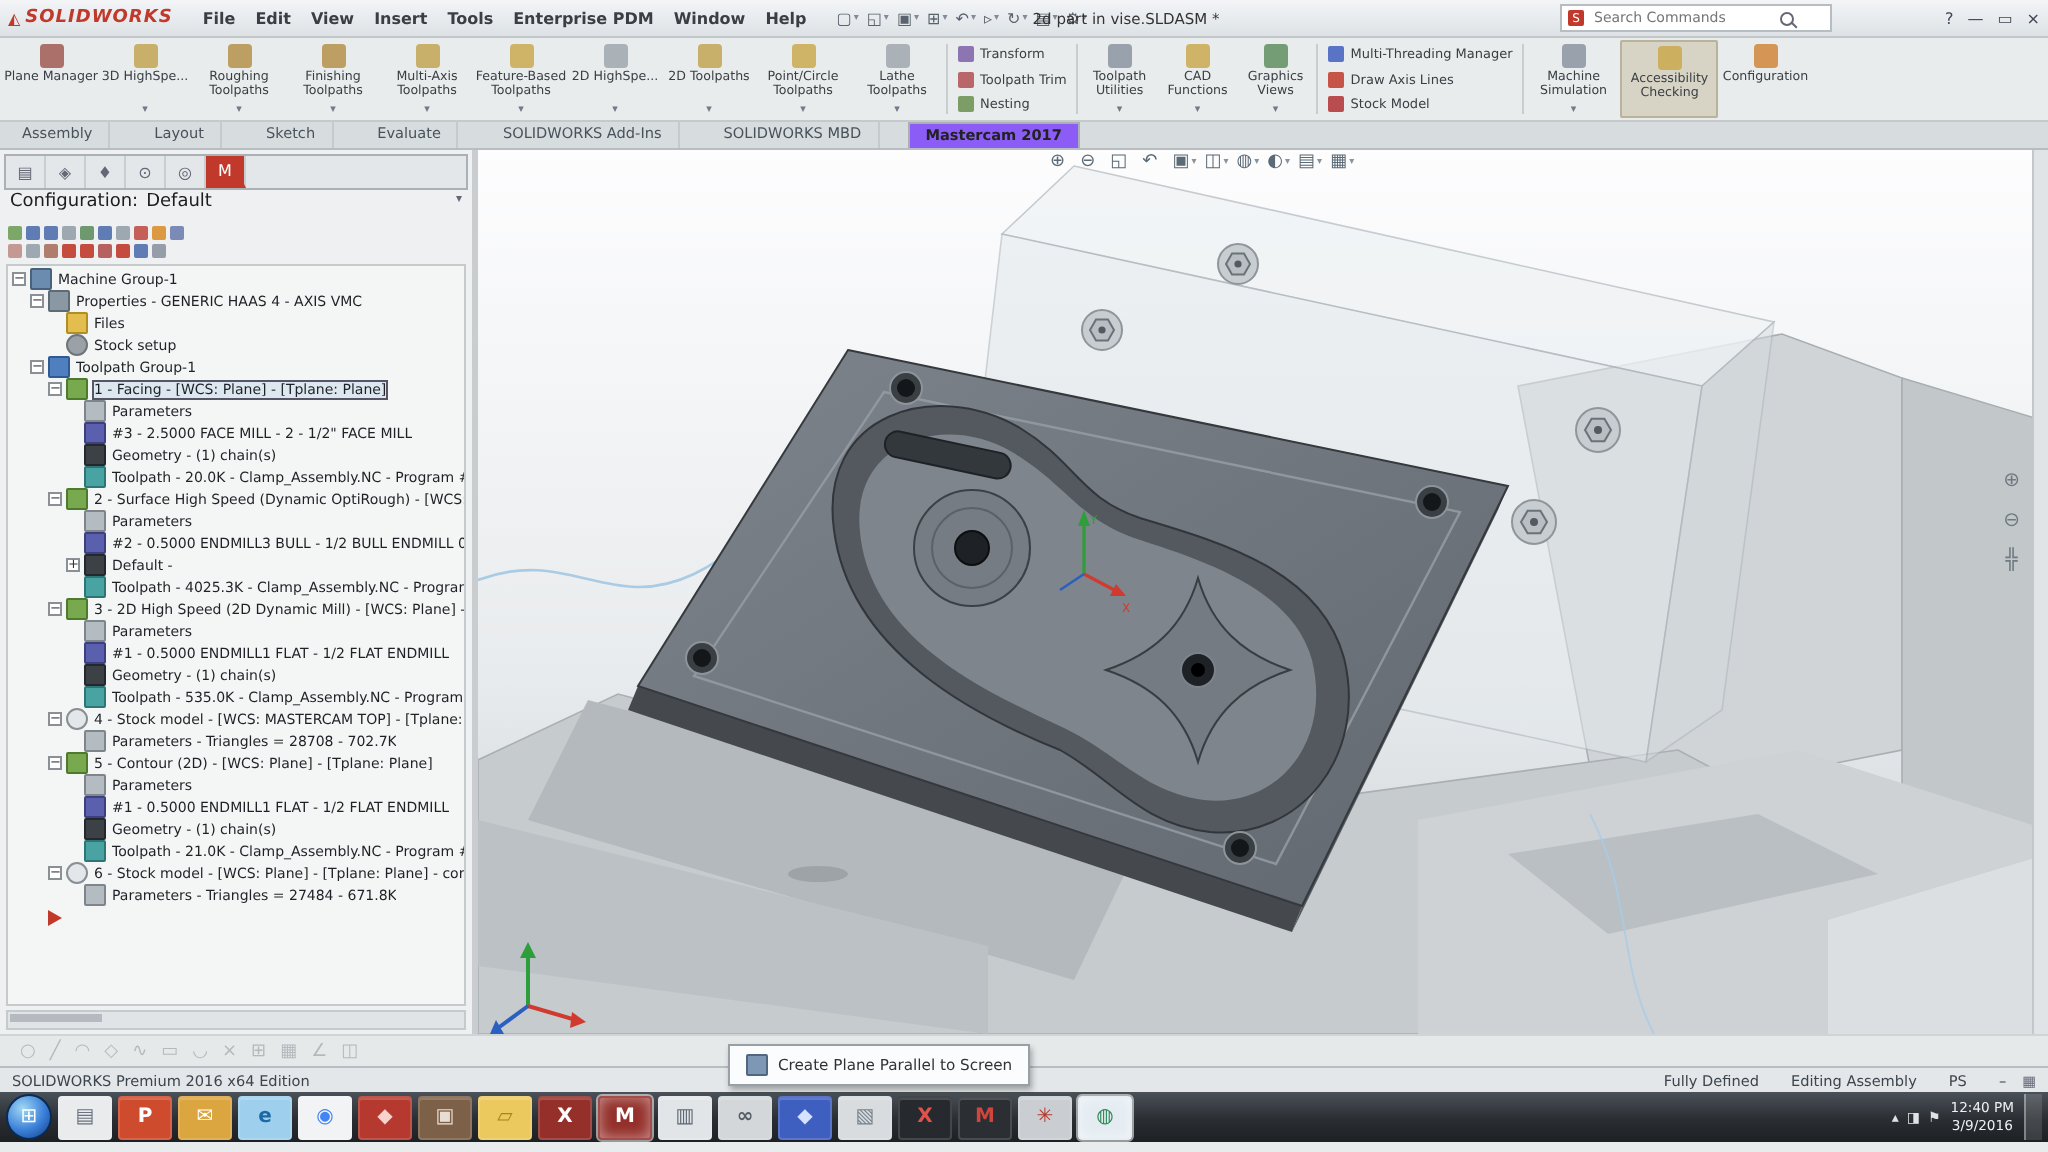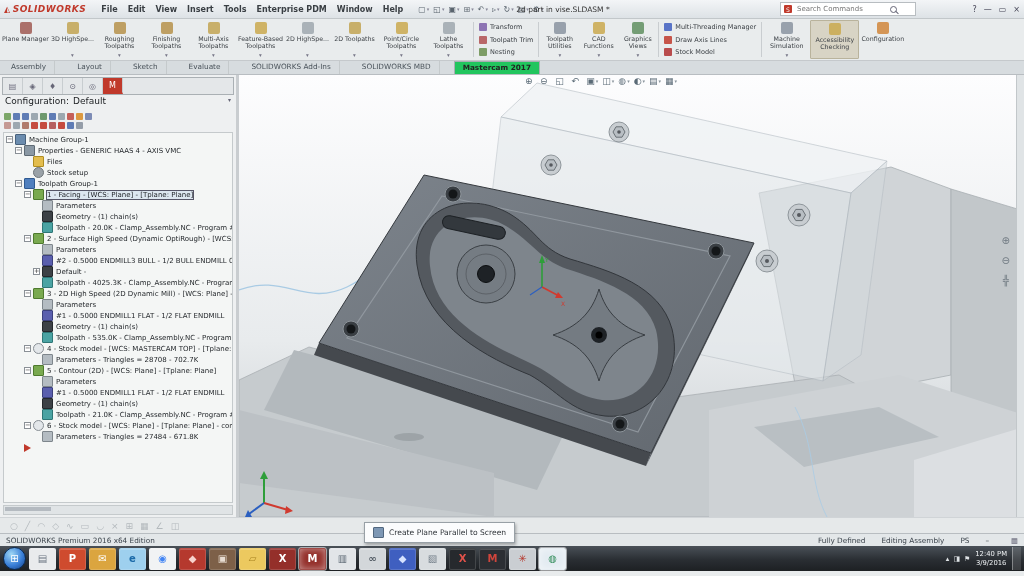--- a/index.html
+++ b/index.html
@@ -33,21 +33,21 @@
   .rbig.caret .crt{visibility:visible;}
   .rbig.active{background:#d8d4c5;border:1px solid #b9b39c;border-radius:1px;}
   .rmid{width:39px;}
   .rstack{display:flex;flex-direction:column;justify-content:space-evenly;padding:0 4px;font-size:6.5px;color:#3a3f44;flex:none;}
   .rsm{display:flex;align-items:center;gap:3px;white-space:nowrap;height:10px;}
   .sic{width:8px;height:8px;border-radius:1px;flex:none;opacity:.85;}
   .rsep{width:1px;background:#c9cdd0;margin:2px 1px;flex:none;}
   
   .tabsrow{height:13px;flex:none;display:flex;background:#d7dcdf;border-bottom:1px solid #b8bdc1;padding-left:3px;gap:14px;}
   .tab{padding:1px 8px 0;font-size:7.3px;color:#49525a;border-right:1px solid #c5cacc;white-space:nowrap;}
-  .tab.active{background:#22c55e;font-weight:bold;border:1px solid #a9afb3;border-bottom:none;color:#222;}
+  .tab.active{background:#8b5cf6;font-weight:bold;border:1px solid #a9afb3;border-bottom:none;color:#222;}
   
   .main{height:442px;flex:none;display:flex;}
   .lpanel{width:236px;flex:none;background:#eef0f1;border-right:3px solid #c9cdd0;display:flex;flex-direction:column;}
   .ptabs{height:16px;flex:none;display:flex;border:1px solid #aab0b4;margin:2px 2px 0;background:#e4e7e9;}
   .ptab{width:19px;display:flex;align-items:center;justify-content:center;font-size:8px;border-right:1px solid #c8cdd0;color:#667;}
   .ptab.active{border-bottom:2px solid #c0392b;}
   .configrow{height:15px;flex:none;display:flex;align-items:flex-start;gap:4px;padding:1px 5px;font-size:9px;color:#1a1d20;}
   .configrow .val{color:#1a1d20;}
   .configrow .dd{margin-left:auto;font-size:6px;color:#667;}
   .trowicons{display:flex;gap:2px;padding:1px 4px;flex-wrap:wrap;width:200px;}
@@ -83,21 +83,21 @@
   .hudi.caret b{visibility:visible;}
   .rtools{position:absolute;right:14px;top:160px;display:flex;flex-direction:column;gap:9px;font-size:10px;color:#707a82;align-items:center;}
   .taskstrip{position:absolute;right:0;top:0;bottom:0;width:7px;background:#e0e4e6;border-left:1px solid #c2c7ca;}
   
   .btabs{height:12px;flex:none;display:flex;align-items:stretch;background:#d9dde0;border-top:1px solid #b8bdc1;font-size:7.3px;color:#444;}
   .bscroll{width:88px;flex:none;background:repeating-linear-gradient(90deg,#c7cbce 0 4px,#d9dde0 4px 8px);border-right:1px solid #b8bdc1;}
   .btab{padding:0 9px;display:flex;align-items:center;border-right:1px solid #c2c7ca;white-space:nowrap;}
   .btab.active{background:#f0f2f3;font-weight:bold;}
   .sketchbar{height:15px;flex:none;display:flex;align-items:center;gap:7px;padding:0 10px;background:#e6e9ea;color:#8a9298;font-size:9px;border-top:1px solid #d0d4d7;}
   .sketchbar span{opacity:.55;}
-  .statusbar{height:12px;flex:none;display:flex;align-items:center;background:#e3e7e9;border-top:1px solid #b8bdc1;font-size:7.3px;color:#3c444c;padding:0 6px;gap:14px;}
+  .statusbar{height:12px;flex:none;display:flex;align-items:center;background:#e3e7e9;border-top:1px solid #b8bdc1;font-size:7.3px;color:#3c444c;padding:0 6px;}
   .statusbar .lft{flex:1;}
   .statusbar .sright{display:flex;gap:16px;margin-right:8px;}
   
   .taskbar{height:25px;flex:none;display:flex;align-items:center;gap:3px;padding:0 3px;
            background:linear-gradient(#4a5158,#2a2e33 55%,#1d2023);}
   .orb{width:21px;height:21px;flex:none;border-radius:50%;border:1px solid #0a2a52;color:#fff;font-size:10px;
        background:radial-gradient(circle at 35% 30%,#9fd8f5,#3a7fd8 55%,#123c80);display:flex;align-items:center;justify-content:center;}
   .tbi{width:25px;height:20px;flex:none;border-radius:2px;display:flex;align-items:center;justify-content:center;
        font-size:10px;font-weight:bold;border:1px solid rgba(255,255,255,.14);box-shadow:inset 0 1px rgba(255,255,255,.18);}
   .tbi.active{outline:1px solid rgba(255,255,255,.55);box-shadow:inset 0 0 7px rgba(255,255,255,.5);}
@@ -379,20 +379,25 @@
         </div>
           <div class="trow selected" style="padding-left: 20px;">
           <span class="exp">−</span>
           <span class="tic ic-op"></span>
           <span class="ttx">1 - Facing - [WCS: Plane] - [Tplane: Plane]</span>
         </div>
           <div class="trow" style="padding-left: 29px;">
           <span class="exp"></span>
           <span class="tic ic-params"></span>
           <span class="ttx">Parameters</span>
+        </div>
+          <div class="trow" style="padding-left: 29px;">
+          <span class="exp"></span>
+          <span class="tic ic-tool"></span>
+          <span class="ttx">#3 - 2.5000 FACE MILL - 2 - 1/2" FACE MILL</span>
         </div>
           <div class="trow" style="padding-left: 29px;">
           <span class="exp"></span>
           <span class="tic ic-geom"></span>
           <span class="ttx">Geometry - (1) chain(s)</span>
         </div>
           <div class="trow" style="padding-left: 29px;">
           <span class="exp"></span>
           <span class="tic ic-toolpath"></span>
           <span class="ttx">Toolpath - 20.0K - Clamp_Assembly.NC - Program # 0</span>

